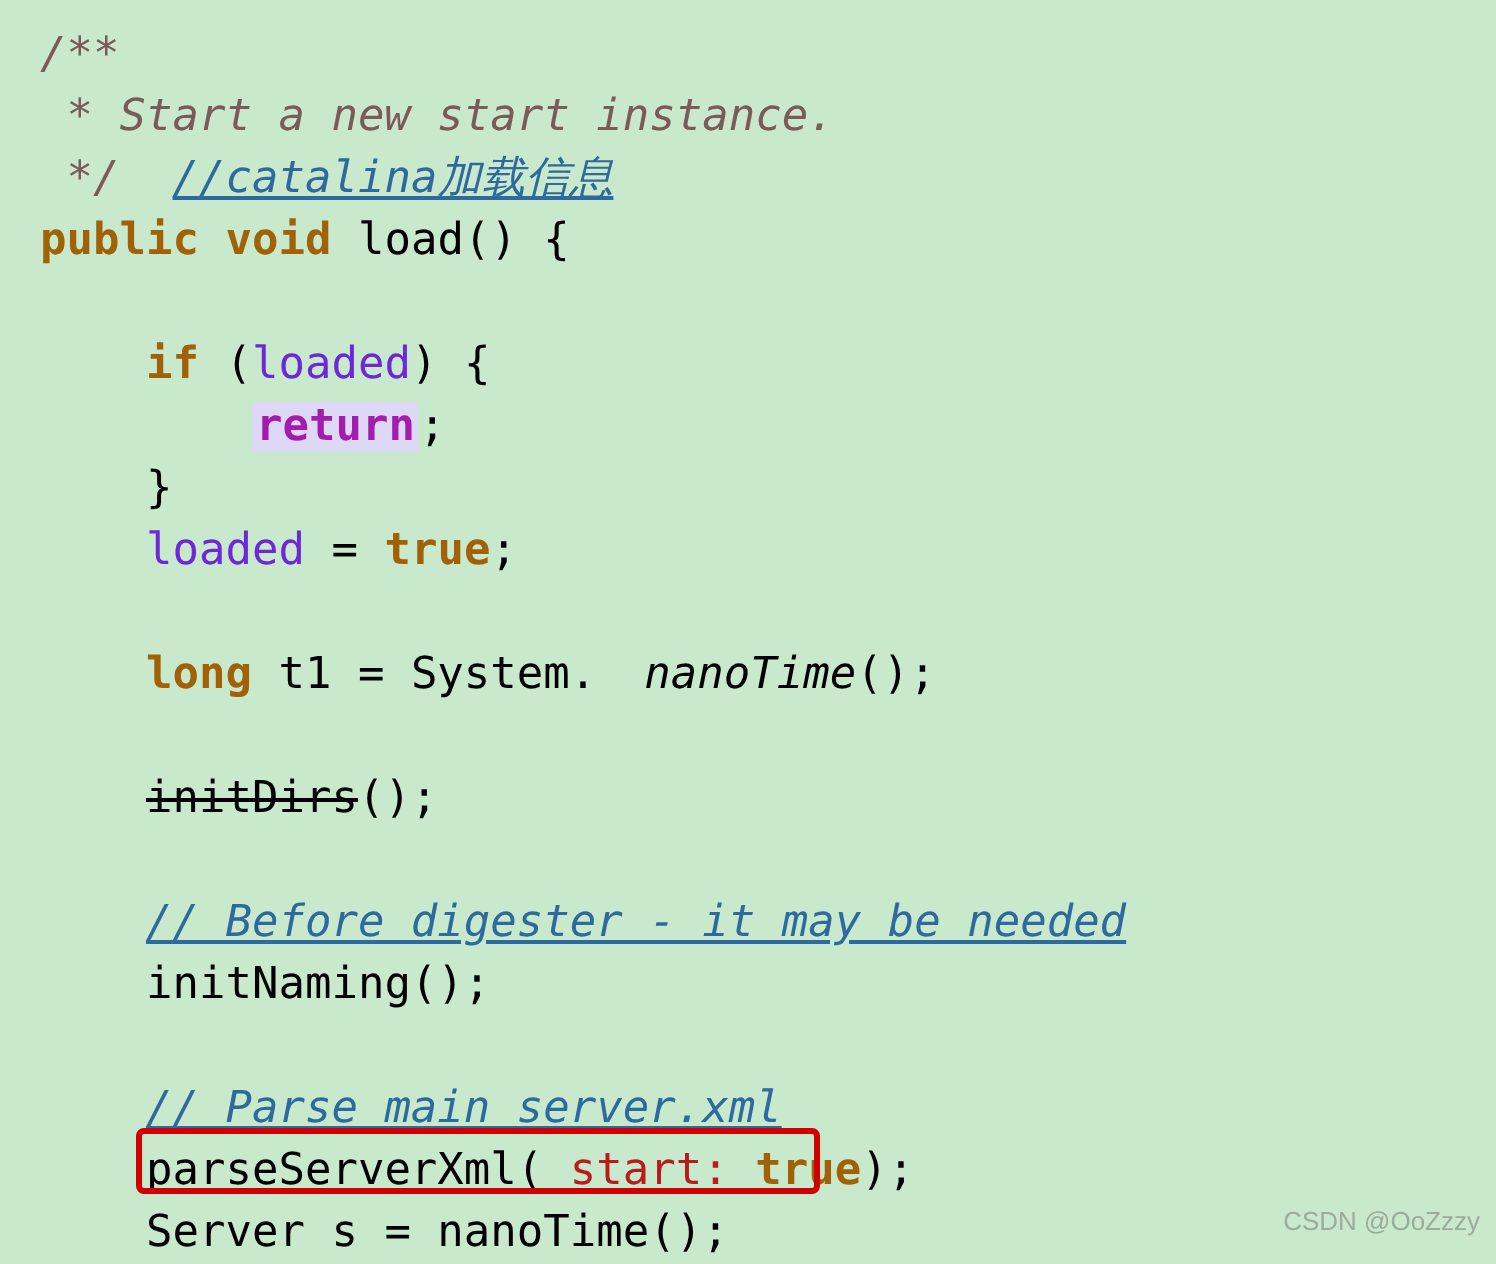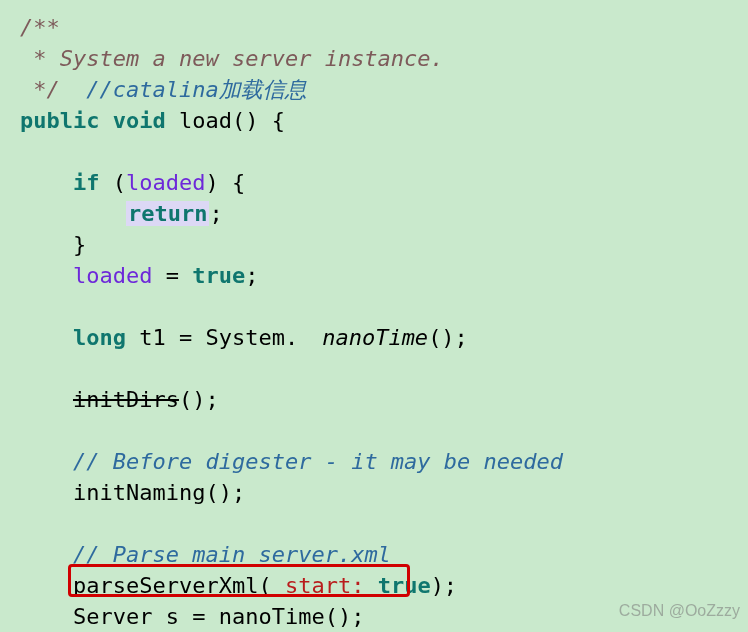--- a/index.html
+++ b/index.html
@@ -8,52 +8,52 @@
     background: #c9e9cc;
     font-family: "Consolas", "Monaco", monospace;
     font-size: 22px;
     line-height: 31px;
     padding: 12px 0 0 20px;
     position: relative;
     color: #000;
   }
   .line { white-space: pre; }
   .c-comment { color: #7d5a5a; font-style: italic; }
-  .c-linecomment { color: #2e6a9e; font-style: italic; }
-  .c-keyword { color: #0f766e; font-weight: bold; }
-  .c-return { color: #0f766e; font-weight: bold; background: #dcd8f5; padding: 0 2px; }
+  .c-linecomment { color: #2e6a9e; font-style: italic; text-decoration: underline; }
+  .c-keyword { color: #a16207; font-weight: bold; }
+  .c-return { color: #a21caf; font-weight: bold; background: #dcd8f5; padding: 0 2px; }
   .c-field { color: #6d28d9; }
   .c-static { font-style: italic; margin-left: 24px; }
   .c-hint { color: #b91c1c; }
   .strike { text-decoration: line-through; margin-top: 40px; }
   .hlbox {
     position: absolute;
     border: 3px solid #d00000;
     border-radius: 4px;
     left: 68px;
     top: 564px;
     width: 342px;
     height: 33px;
     pointer-events: none;
   }
   .watermark {
     position: absolute;
     right: 8px;
     bottom: 6px;
     color: rgba(120,120,120,0.55);
     font-family: Arial, sans-serif;
-    font-size: 16px;
+    font-size: 13px;
     font-style: normal;
   }
 </style>
 </head>
 <body>
 
 <div class="line"><span class="c-comment">/**</span></div>
-<div class="line"><span class="c-comment"> * System a new server instance.</span></div>
+<div class="line"><span class="c-comment"> * Start a new start instance.</span></div>
 <div class="line"><span class="c-comment"> */</span><span>  </span><span class="c-linecomment">//catalina加载信息</span></div>
 <div class="line"><span class="c-keyword">public</span> <span class="c-keyword">void</span> <span>load() {</span></div>
 <div class="line"> </div>
 <div class="line">    <span class="c-keyword">if</span> (<span class="c-field">loaded</span><span>) {</span></div>
 <div class="line">        <span class="c-return">return</span><span>;</span></div>
 <div class="line">    <span>}</span></div>
 <div class="line">    <span class="c-field">loaded</span><span> = </span><span class="c-keyword">true</span><span>;</span></div>
 <div class="line"> </div>
 <div class="line">    <span class="c-keyword">long</span><span> t1 = System.</span><span class="c-static">nanoTime</span><span>();</span></div>
 <div class="line"> </div>

